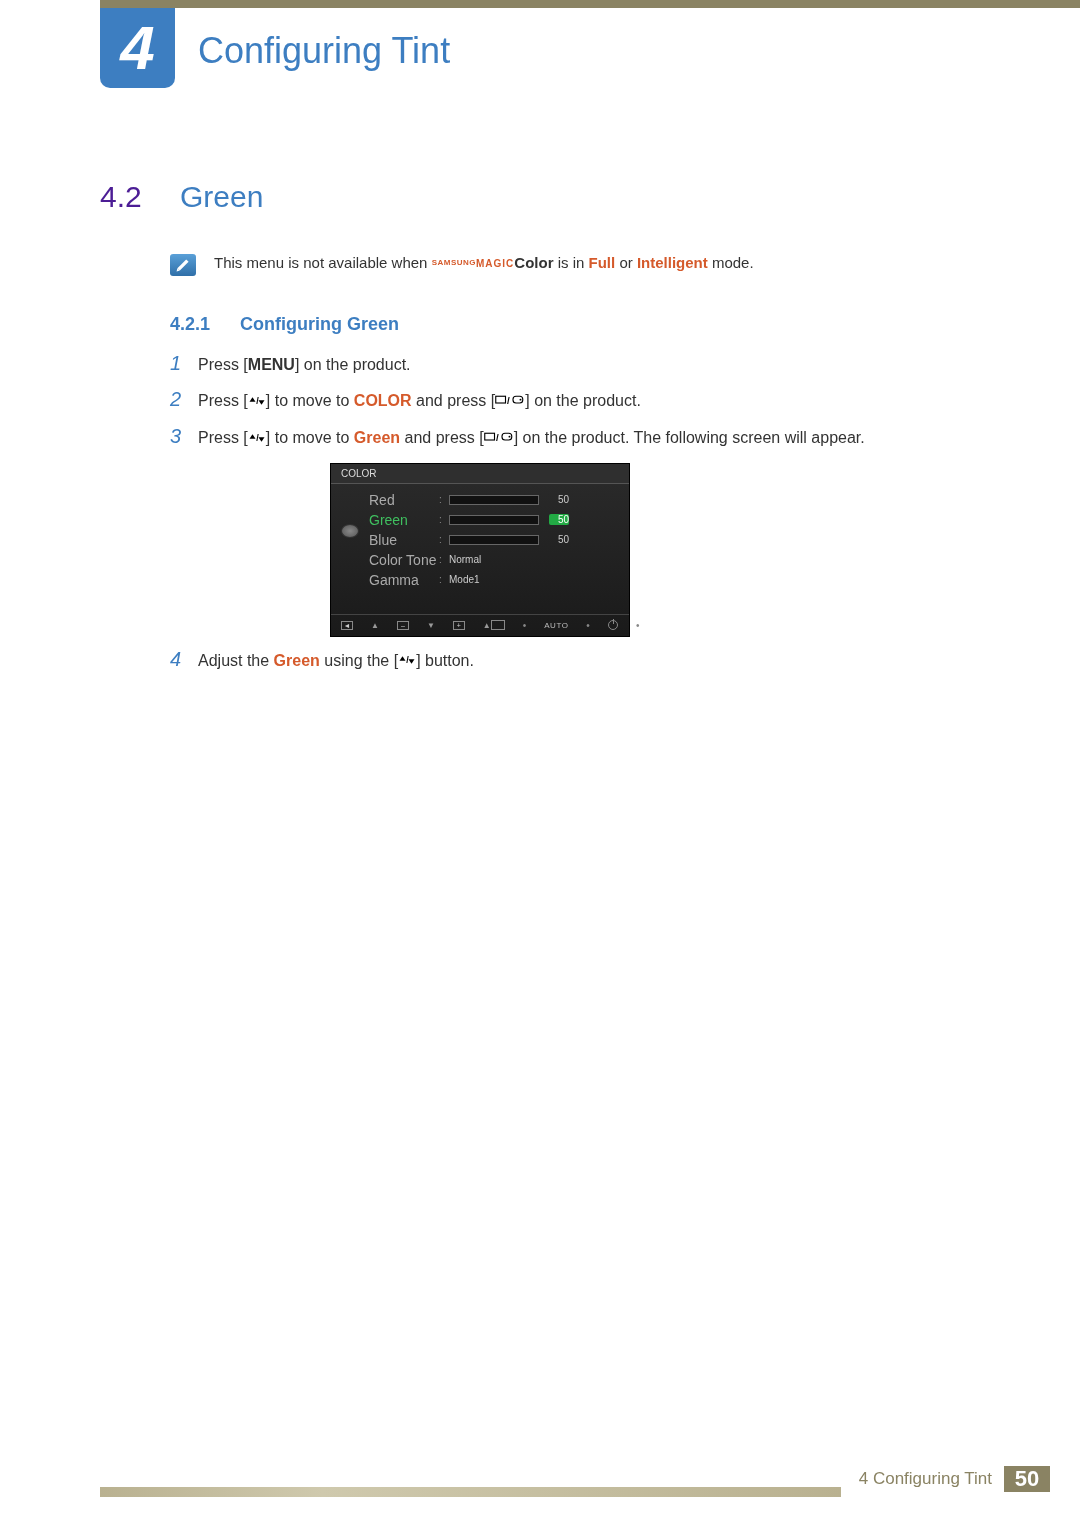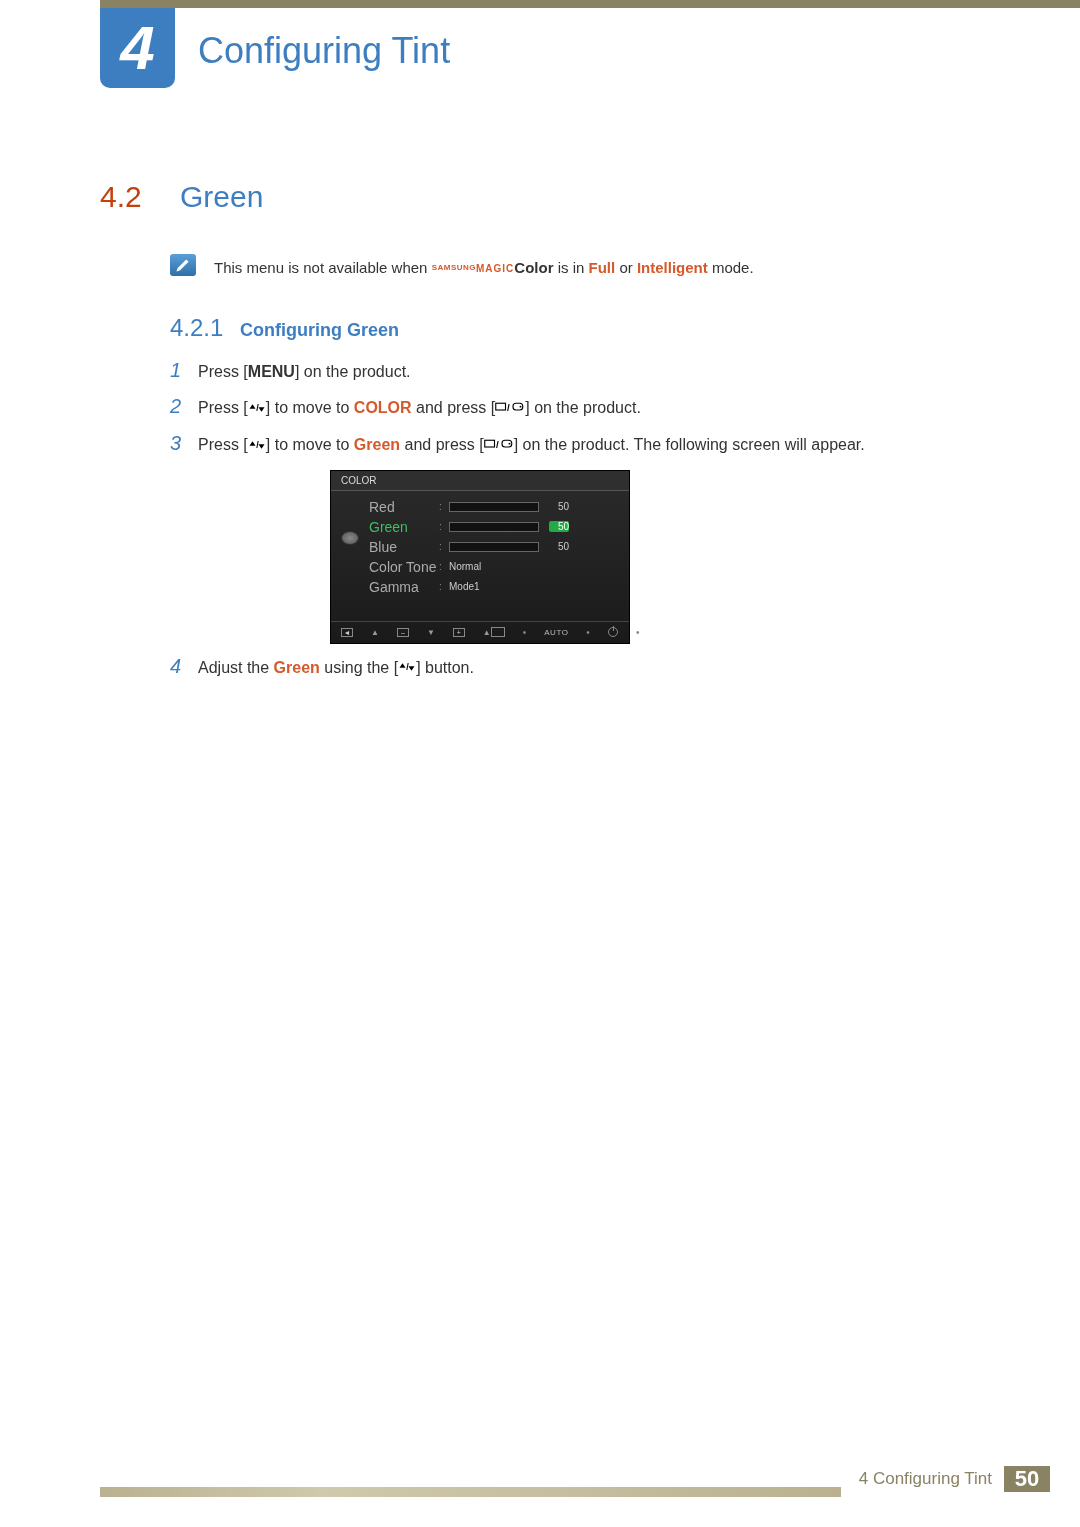--- a/index.html
+++ b/index.html
@@ -46,54 +46,54 @@
     font-weight: normal;
   }
   .content {
     position: absolute;
     top: 180px;
     left: 100px;
     right: 90px;
   }
   .section-row { display: flex; align-items: baseline; margin-bottom: 40px; }
   .section-num {
-    color: #c2410c;
+    color: #4c1d95;
     font-size: 30px;
     font-weight: normal;
     width: 80px;
   }
   .section-title {
     color: #3d7ec1;
     font-size: 30px;
     font-weight: normal;
   }
   .body-block { margin-left: 70px; }
   .para {
     font-size: 16px;
     color: #333;
     margin-bottom: 22px;
     line-height: 1.4;
   }
-  .note-row { display: flex; align-items: flex-end; gap: 18px; margin-bottom: 38px; }
+  .note-row { display: flex; align-items: flex-start; gap: 18px; margin-bottom: 38px; }
   .note-icon {
     width: 26px; height: 22px;
     background: linear-gradient(#5aa0d8,#2f6fa8);
     border-radius: 3px;
     display: flex; align-items: center; justify-content: center;
     flex: 0 0 26px;
   }
   .note-icon svg { width: 16px; height: 16px; }
   .note-text { font-size: 15px; color: #333; }
   .magic-stack { display:inline-flex; flex-direction:row; vertical-align:middle; line-height:0.85; }
   .magic-top { font-size: 8px; font-weight:bold; color:#d55a2b; letter-spacing:0.5px;}
   .magic-bot { font-size: 10px; font-weight:bold; color:#d55a2b; letter-spacing:1px;}
   .hl-bold { font-weight: bold; }
   .hl-orange { color:#d55a2b; font-weight:bold; }
   .subsection-row { display:flex; align-items:baseline; margin: 18px 0 18px 0px; }
-  .subsection-num { color:#3d7ec1; font-size:24px; font-weight:normal; width:70px; }
+  .subsection-num { color:#3d7ec1; font-size:18px; font-weight:bold; width:70px; }
   .subsection-title { color:#3d7ec1; font-size:18px; font-weight:bold; }
   .steps { margin-left:0; }
   .step { display:flex; align-items:flex-start; margin-bottom:12px; font-size:16px;}
   .step-num { font-style:italic; color:#3d7ec1; font-size:20px; width:28px; flex:0 0 28px; line-height:1;}
   .step-text { line-height:1.5; }
   .arrows-icon { display:inline-block; vertical-align:middle;}
   .boxes-icon { display:inline-block; vertical-align:middle;}
   
   .osd {
     width: 300px;

